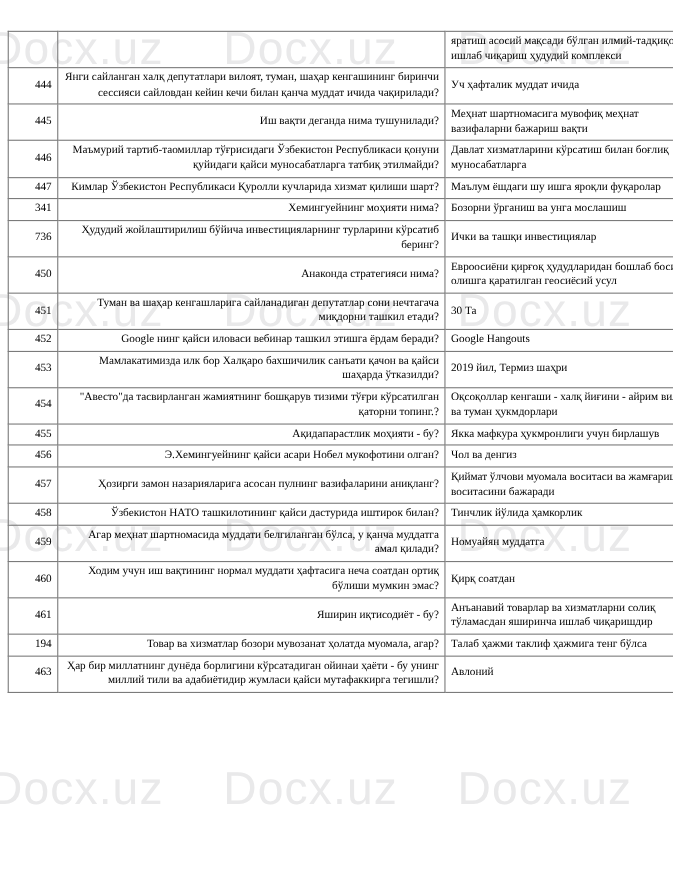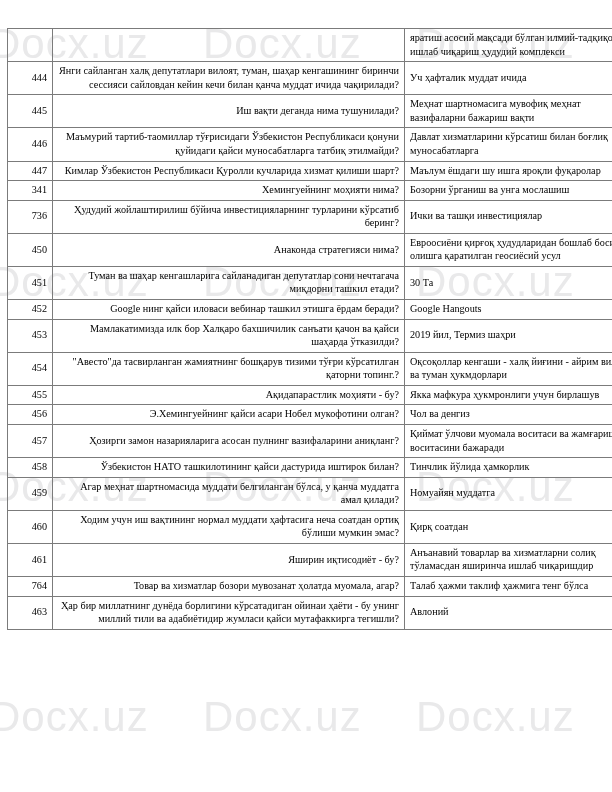--- a/index.html
+++ b/index.html
@@ -191,21 +191,21 @@
           <td class="col-num">460</td>
           <td class="col-question">Ходим учун иш вақтининг нормал муддати ҳафтасига неча соатдан ортиқ бўлиши мумкин эмас?</td>
           <td class="col-answer">Қирқ соатдан</td>
         </tr>
         <tr>
           <td class="col-num">461</td>
           <td class="col-question">Яширин иқтисодиёт - бу?</td>
           <td class="col-answer">Анъанавий товарлар ва хизматларни солиқ тўламасдан яширинча ишлаб чиқаришдир</td>
         </tr>
         <tr>
-          <td class="col-num">764</td>
+          <td class="col-num">194</td>
           <td class="col-question">Товар ва хизматлар бозори мувозанат ҳолатда муомала, агар?</td>
           <td class="col-answer">Талаб ҳажми таклиф ҳажмига тенг бўлса</td>
         </tr>
         <tr>
           <td class="col-num">463</td>
           <td class="col-question">Ҳар бир миллатнинг дунёда борлигини кўрсатадиган ойинаи ҳаёти - бу унинг миллий тили ва адабиётидир жумласи қайси мутафаккирга тегишли?</td>
           <td class="col-answer">Авлоний</td>
         </tr>
       </tbody>
   </table>

